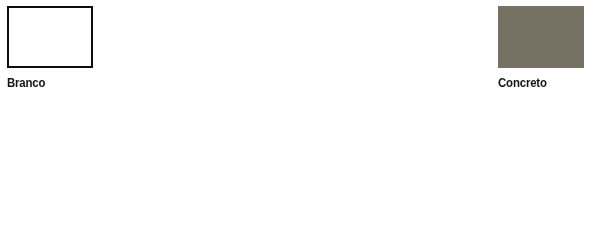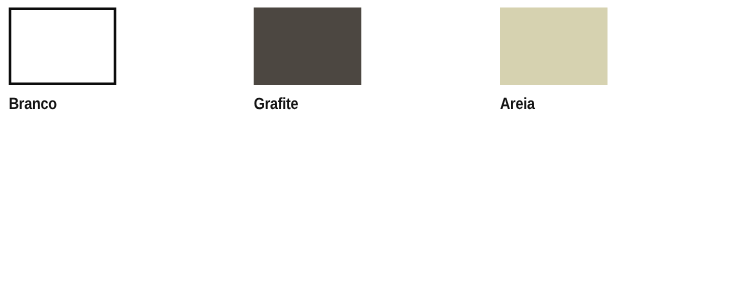--- a/index.html
+++ b/index.html
@@ -57,25 +57,21 @@
 <body>
 
 <div class="palette" style="background: rgb(255, 255, 255);">
 
   <div class="swatch-col col-0">
     <div class="swatch-chip outlined" style="background: rgb(255, 255, 255); border-color: rgb(13, 13, 13);"></div>
     <div class="swatch-label" style="color: rgb(20, 20, 20);">Branco</div>
   </div>
 
 
-  <div class="swatch-col col-2">
-    <div class="swatch-chip" style="background: rgb(76, 71, 65);"></div>
-    <div class="swatch-label" style="color: rgb(20, 20, 20);">Grafite</div>
-  </div>
 
 
-  <div class="swatch-col col-4">
-    <div class="swatch-chip" style="background: rgb(214, 210, 176);"></div>
-    <div class="swatch-label" style="color: rgb(20, 20, 20);">Areia</div>
+
+  <div class="swatch-col col-5">
+    <div class="swatch-chip" style="background: rgb(117, 114, 99);"></div>
+    <div class="swatch-label" style="color: rgb(20, 20, 20);">Concreto</div>
   </div>
-
 
 </div>
 
 </body></html>

